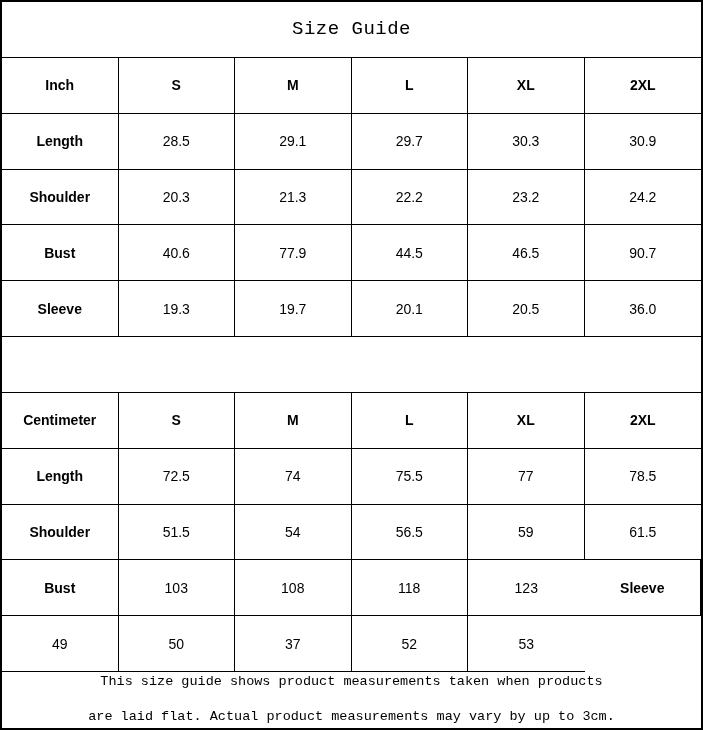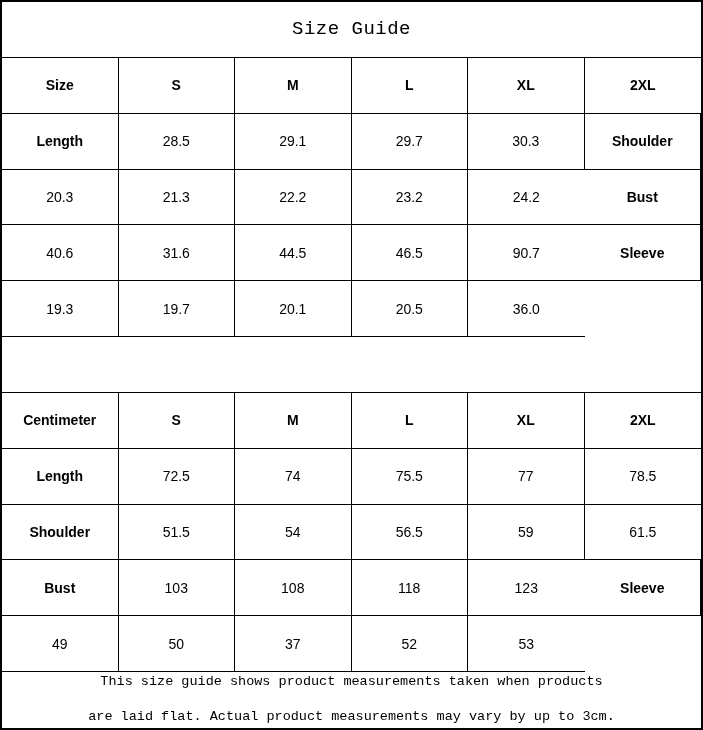--- a/index.html
+++ b/index.html
@@ -64,43 +64,44 @@
     justify-content: space-between;
   }
 </style>
 </head>
 <body>
 
 <div class="sheet">
 
   <div class="cell span-all title-row">Size Guide</div>
 
-  <div class="cell head">Size</div>
+  <div class="cell head">Inch</div>
   <div class="cell head">S</div>
   <div class="cell head">M</div>
   <div class="cell head">L</div>
   <div class="cell head">XL</div>
   <div class="cell head last-col">2XL</div>
 
   <div class="cell label">Length</div>
   <div class="cell val">28.5</div>
   <div class="cell val">29.1</div>
   <div class="cell val">29.7</div>
   <div class="cell val">30.3</div>
+  <div class="cell val last-col">30.9</div>
 
   <div class="cell label">Shoulder</div>
   <div class="cell val">20.3</div>
   <div class="cell val">21.3</div>
   <div class="cell val">22.2</div>
   <div class="cell val">23.2</div>
   <div class="cell val last-col">24.2</div>
 
   <div class="cell label">Bust</div>
   <div class="cell val">40.6</div>
-  <div class="cell val">31.6</div>
+  <div class="cell val">77.9</div>
   <div class="cell val">44.5</div>
   <div class="cell val">46.5</div>
   <div class="cell val last-col">90.7</div>
 
   <div class="cell label">Sleeve</div>
   <div class="cell val">19.3</div>
   <div class="cell val">19.7</div>
   <div class="cell val">20.1</div>
   <div class="cell val">20.5</div>
   <div class="cell val last-col">36.0</div>

